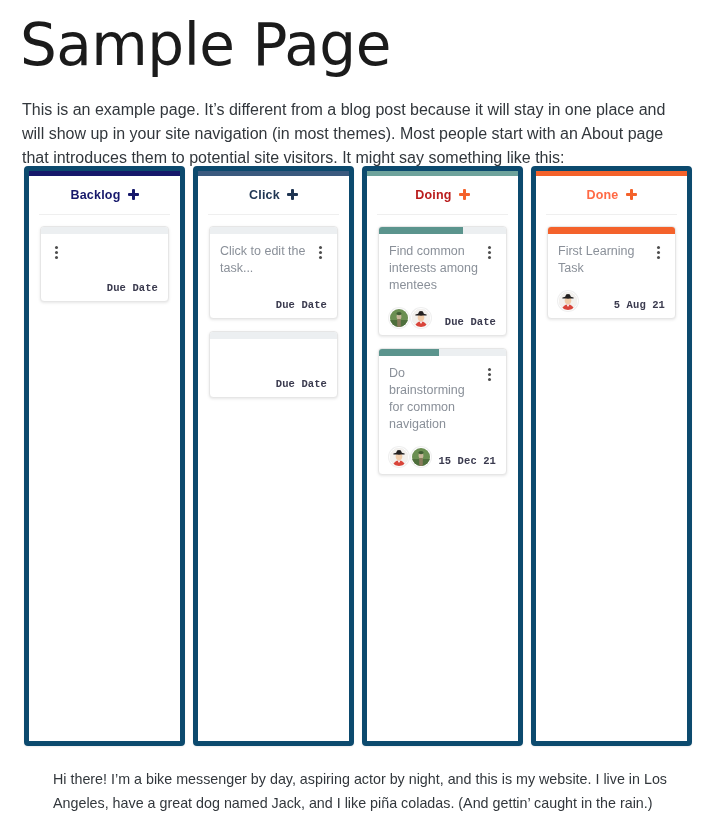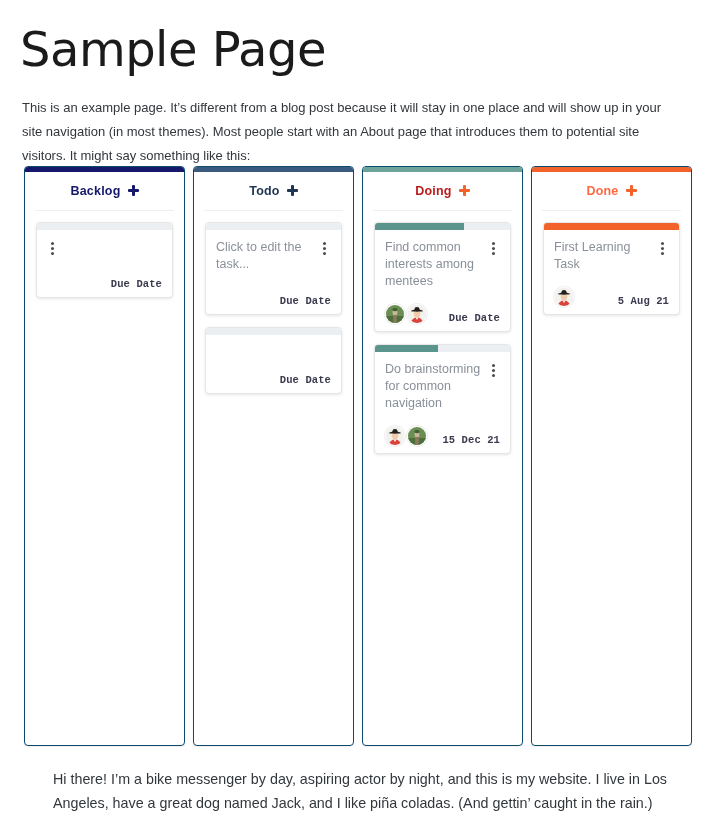--- a/index.html
+++ b/index.html
@@ -16,49 +16,49 @@
   }
   .page {
     position: relative;
     width: 716px;
     height: 818px;
     box-sizing: border-box;
   }
   .page-title {
     font-family: "DejaVu Sans", sans-serif;
     font-weight: 400;
-    font-size: 48px;
+    font-size: 58px;
     line-height: 1.05;
     letter-spacing: -0.5px;
     color: #1b1b1b;
     margin: 0;
-    padding: 24px 0 0 20px;
+    padding: 15px 0 0 20px;
   }
   .intro {
     margin: 0;
     padding: 22px 36px 0 22px;
-    font-size: 13px;
+    font-size: 16px;
     line-height: 24px;
     color: #32373c;
   }
   
   .board {
     position: absolute;
     left: 24px;
     top: 166px;
     width: 668px;
     height: 580px;
     display: flex;
     gap: 8px;
   }
   .column {
     position: relative;
     flex: 1 1 0;
     background: #ffffff;
-    border: 1px solid #0c4a6e;
+    border: 5px solid #0c4a6e;
     border-radius: 4px;
     box-shadow: 0 1px 2px rgba(0,0,0,0.07);
     box-sizing: border-box;
     overflow: hidden;
     display: flex;
     flex-direction: column;
   }
   .col-accent {
     height: 5px;
     width: 100%;
@@ -230,21 +230,21 @@
               <div class="card-foot">
                 <div class="avatars"></div>
                 <div class="due">Due Date</div>
               </div>
             </div>
           </div>
         </div>
       </div>
       <div class="column">
         <div class="col-accent" style="background: rgb(59, 90, 127);"></div>
-        <div class="col-head"><span class="col-title" style="color: rgb(31, 53, 82);">Todo</span><span class="col-add" style="color: rgb(31, 53, 82);"></span></div>
+        <div class="col-head"><span class="col-title" style="color: rgb(31, 53, 82);">Click</span><span class="col-add" style="color: rgb(31, 53, 82);"></span></div>
         <div class="col-body">
           <div class="card">
             <div class="progress-track">
               <div class="progress-fill" style="width: 0%; background: rgb(236, 239, 241);"></div>
             </div>
             <div class="card-inner">
               <div class="card-top">
                 <div class="card-title">Click to edit the task...</div>
                 <div class="kebab">
                   <span></span>

